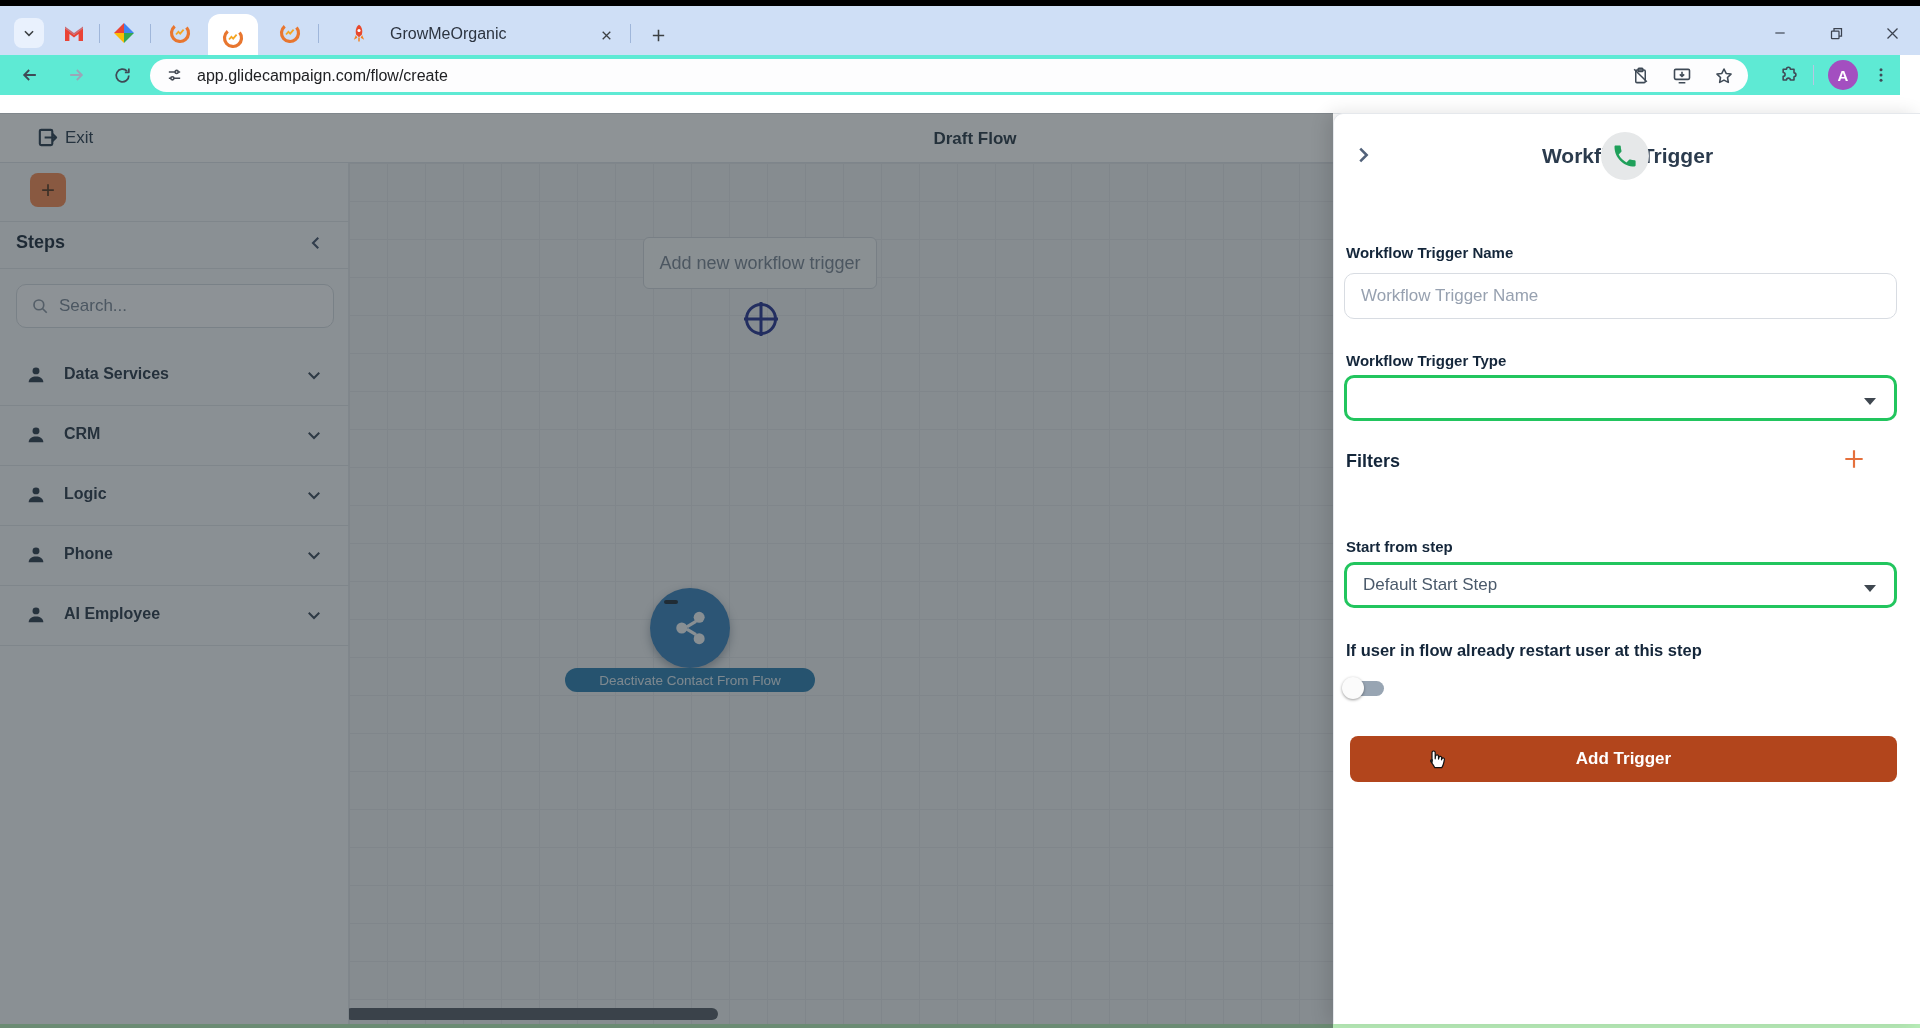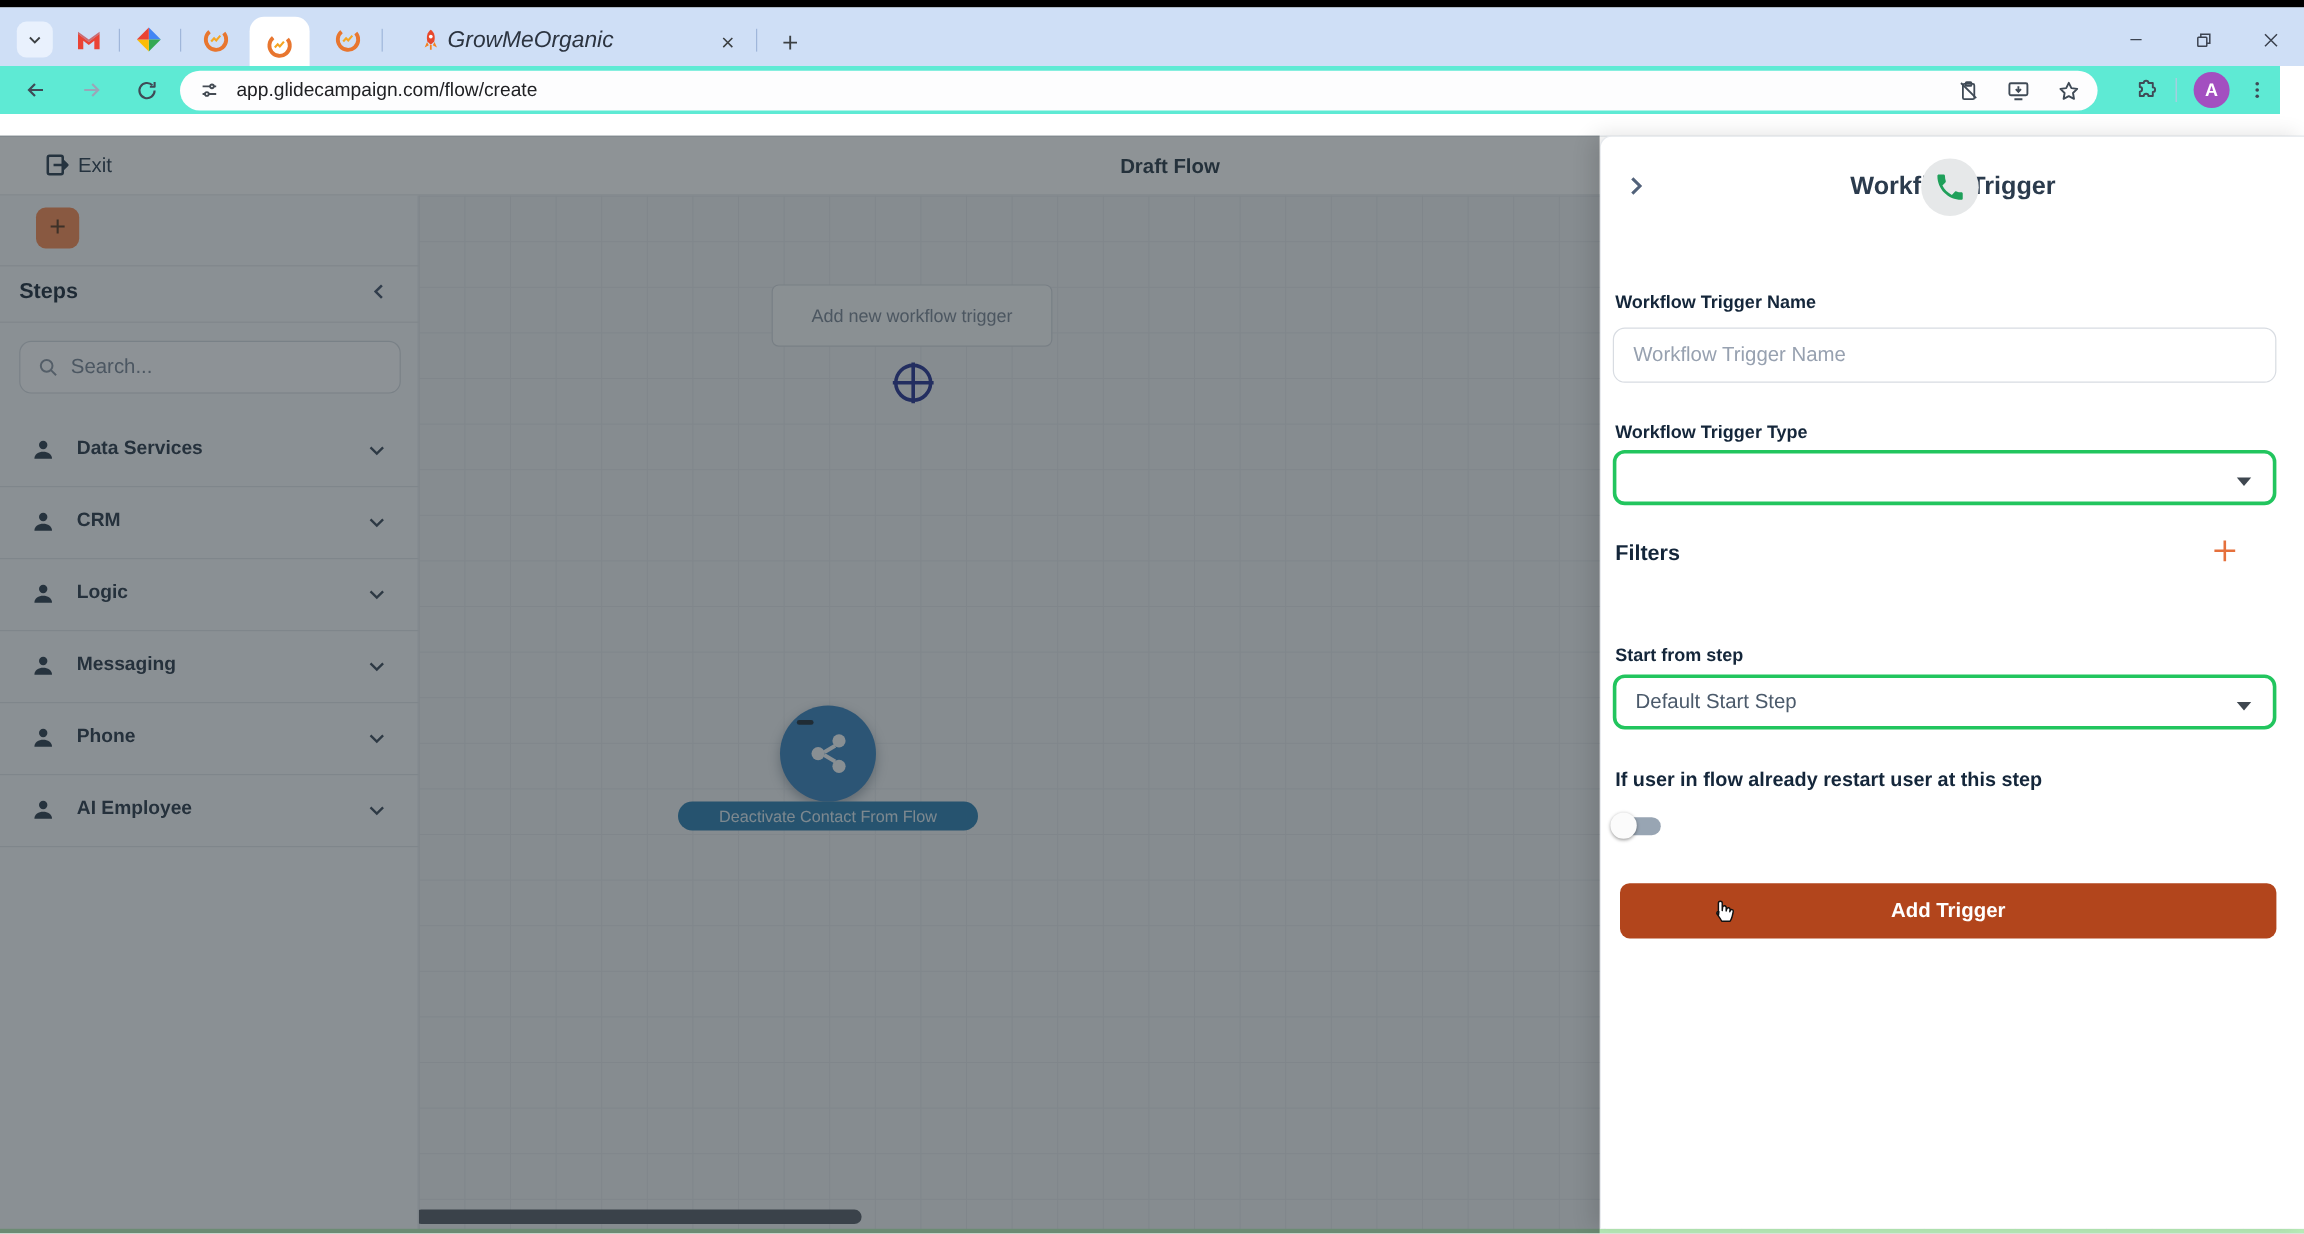--- a/index.html
+++ b/index.html
@@ -11,21 +11,21 @@
   .win-edge { position:absolute; left:0; top:0; width:1920px; height:6px; background:#000; z-index:20; }
 
   
   .tabstrip { position:absolute; left:0; top:6px; width:1920px; height:49px; background:#cfdff6; z-index:15; }
   .tab-search { position:absolute; left:14px; top:12px; width:30px; height:30px; background:#e9f1fd; border-radius:8px; display:flex; align-items:center; justify-content:center; color:#3c4043; }
   .favicon { position:absolute; top:15px; width:24px; height:24px; }
   .vsep { position:absolute; top:18px; width:1px; height:19px; background:#9fb6da; }
   .pinned-active { position:absolute; left:208px; top:8px; width:50px; height:47px; background:#fff; border-radius:12px 12px 0 0; }
   .pinned-active .favicon { left:13px; top:12px; }
   .gm-tab { position:absolute; left:322px; top:8px; width:300px; height:40px; display:flex; align-items:center; color:#273142; }
-  .gm-tab .title { font-size:19px; margin-left:3px; color:#2c3440;font-style:italic; }
+  .gm-tab .title { font-size:16px; margin-left:20px; color:#2c3440; }
   .tab-close { position:absolute; left:594px; top:17px; width:24px; height:24px; display:flex; align-items:center; justify-content:center; color:#3c4043; border-radius:50%; }
   .newtab-btn { position:absolute; left:644px; top:15px; width:28px; height:28px; display:flex; align-items:center; justify-content:center; color:#3c4043; }
   .win-controls { position:absolute; right:0; top:6px; height:42px; display:flex; z-index:16; }
   .win-btn { width:56px; height:42px; display:flex; align-items:center; justify-content:center; color:#3c4350; }
 
   
   .toolbar { position:absolute; left:0; top:55px; width:1900px; height:40px; background:#5eead4; z-index:15; }
   .nav-btn { position:absolute; top:4px; width:32px; height:32px; display:flex; align-items:center; justify-content:center; border-radius:50%; color:#3f4a56; }
   .omnibox { position:absolute; left:150px; top:4px; width:1598px; height:33px; background:#fdfdfe; border-radius:17px; display:flex; align-items:center; }
   .site-info { margin-left:16px; color:#444b54; display:flex; }
@@ -53,21 +53,21 @@
   .search-box input::placeholder { color:#7a8696; }
   .cat-list { position:absolute; left:0; top:183px; width:349px; }
   .cat-item { position:relative; width:349px; height:60px; border-bottom:1px solid #e1e5e9; }
   .cat-item .person { position:absolute; left:25px; top:18px; color:#2f3e4e; }
   .cat-item .label { position:absolute; left:64px; top:19px; font-size:16px; font-weight:700; color:#2c3a4a; }
   .cat-item .chev { position:absolute; right:26px; top:20px; color:#3c4a5a; }
 
   .canvas { position:absolute; left:349px; top:163px; width:1571px; height:865px; background:#eef0f2;
     background-image:linear-gradient(#e2e5e9 1px, transparent 1px), linear-gradient(90deg,#e2e5e9 1px, transparent 1px);
     background-size:38px 38px; z-index:1; }
-  .add-trigger-canvas { position:absolute; left:294px; top:74px; width:234px; height:52px; background:#f7f8f9; border:1px solid #d3d7dc; border-radius:6px; color:#7b8694; font-size:15px; display:flex; align-items:center; justify-content:center; }
+  .add-trigger-canvas { position:absolute; left:294px; top:74px; width:234px; height:52px; background:#f7f8f9; border:1px solid #d3d7dc; border-radius:6px; color:#7b8694; font-size:18px; display:flex; align-items:center; justify-content:center; }
   .crosshair { position:absolute; left:394px; top:138px; width:36px; height:36px; }
   .flow-node { position:absolute; left:301px; top:425px; width:80px; height:80px; background:#3a82bd; border-radius:50%; box-shadow:0 4px 10px rgba(20,40,60,.35); display:flex; align-items:center; justify-content:center; }
   .node-dash { position:absolute; left:14px; top:12px; width:14px; height:4px; background:#22303d; border-radius:2px; }
   .node-label { position:absolute; left:216px; top:505px; width:250px; height:24px; background:#2e7fb0; border-radius:12px; color:#dce8f0; font-size:13.5px; display:flex; align-items:center; justify-content:center; }
   .h-scrollbar { position:absolute; left:-4px; top:845px; width:373px; height:12px; background:#565d66; border-radius:6px; }
 
   .backdrop { position:absolute; left:0; top:113px; width:1333px; height:915px; background:rgba(30,39,46,0.5); z-index:5; }
 
   
   .drawer { position:absolute; left:1333px; top:113px; width:587px; height:911px; background:#fff; border-left:1px solid #e5e8ec; border-top:1px solid #e5e8ec; border-radius:10px 0 0 0; box-shadow:-6px 0 18px rgba(0,0,0,.12); z-index:6; }
@@ -294,30 +294,20 @@
         <span class="label">Logic</span>
         <svg class="chev" width="18" height="18" viewBox="0 0 24 24" stroke="currentColor" stroke-width="2.6" fill="none">
             <polyline points="5 9 12 16 19 9"></polyline>
           </svg>
       </div>
       <div class="cat-item">
         <svg class="person" width="22" height="22" viewBox="0 0 24 24" fill="currentColor">
             <circle cx="12" cy="7.5" r="3.8"></circle>
             <path d="M4 20c0-4.2 3.8-6.3 8-6.3s8 2.1 8 6.3z"></path>
           </svg>
-        <span class="label">Messaging</span>
-        <svg class="chev" width="18" height="18" viewBox="0 0 24 24" stroke="currentColor" stroke-width="2.6" fill="none">
-            <polyline points="5 9 12 16 19 9"></polyline>
-          </svg>
-      </div>
-      <div class="cat-item">
-        <svg class="person" width="22" height="22" viewBox="0 0 24 24" fill="currentColor">
-            <circle cx="12" cy="7.5" r="3.8"></circle>
-            <path d="M4 20c0-4.2 3.8-6.3 8-6.3s8 2.1 8 6.3z"></path>
-          </svg>
         <span class="label">Phone</span>
         <svg class="chev" width="18" height="18" viewBox="0 0 24 24" stroke="currentColor" stroke-width="2.6" fill="none">
             <polyline points="5 9 12 16 19 9"></polyline>
           </svg>
       </div>
       <div class="cat-item">
         <svg class="person" width="22" height="22" viewBox="0 0 24 24" fill="currentColor">
             <circle cx="12" cy="7.5" r="3.8"></circle>
             <path d="M4 20c0-4.2 3.8-6.3 8-6.3s8 2.1 8 6.3z"></path>
           </svg>

